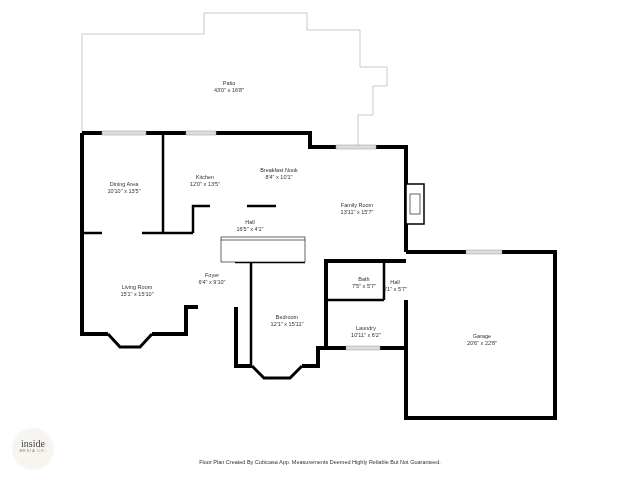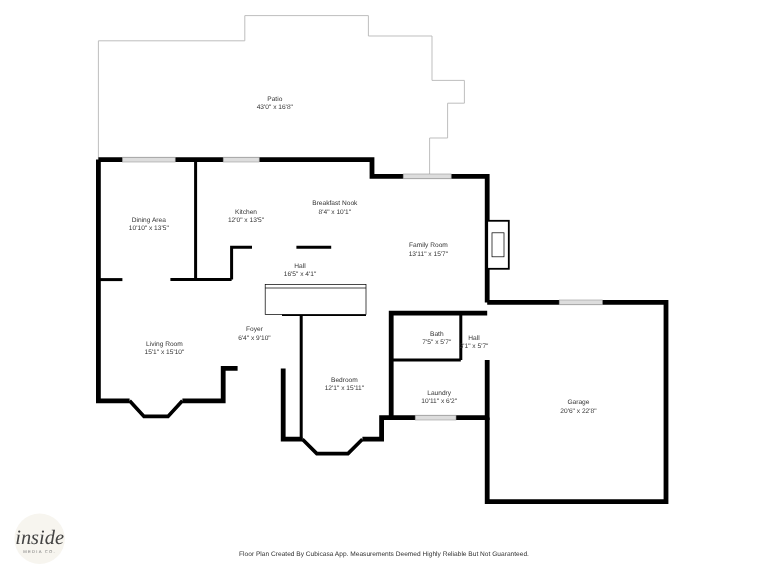--- a/index.html
+++ b/index.html
@@ -1,21 +1,21 @@
 <!DOCTYPE html>
 <html><head>
 <meta charset="utf-8">
 <style>
   html, body { margin:0; padding:0; background:#ffffff; }
   body { width:640px; height:480px; position:relative; overflow:hidden; font-family:"Liberation Sans", sans-serif; }
   svg { position:absolute; left:0; top:0; }
   .label { position:absolute; text-align:center; font-size:5.5px; color:#333; line-height:7px; transform:translateX(-50%); white-space:nowrap; }
   .footer { position:absolute; left:0; width:640px; top:459px; text-align:center; font-size:5.5px; color:#333; }
   .logo { position:absolute; left:12px; top:428px; width:42px; height:42px; border-radius:50%; background:#f7f5ef; text-align:center; }
-  .logo .main { font-family:"Liberation Serif", serif; font-size:17px; color:#444; margin-top:10px; display:block;font-style:italic; }
+  .logo .main { font-family:"Liberation Serif", serif; font-size:10px; color:#444; margin-top:10px; display:block; }
   .logo .sub { font-size:3.5px; letter-spacing:1px; color:#777; display:block; }
 </style>
 </head>
 <body>
 
 <svg width="640" height="480">
 
   <polyline fill="none" stroke="#bbb" stroke-width="0.8" points="82,133 82,34 204,34 204,13 307,13 307,30 360,30 360,67 387,67 387,86 373,86 373,115 358,115 358,147"></polyline>
 
   <g stroke="#000" stroke-width="4" fill="none">

